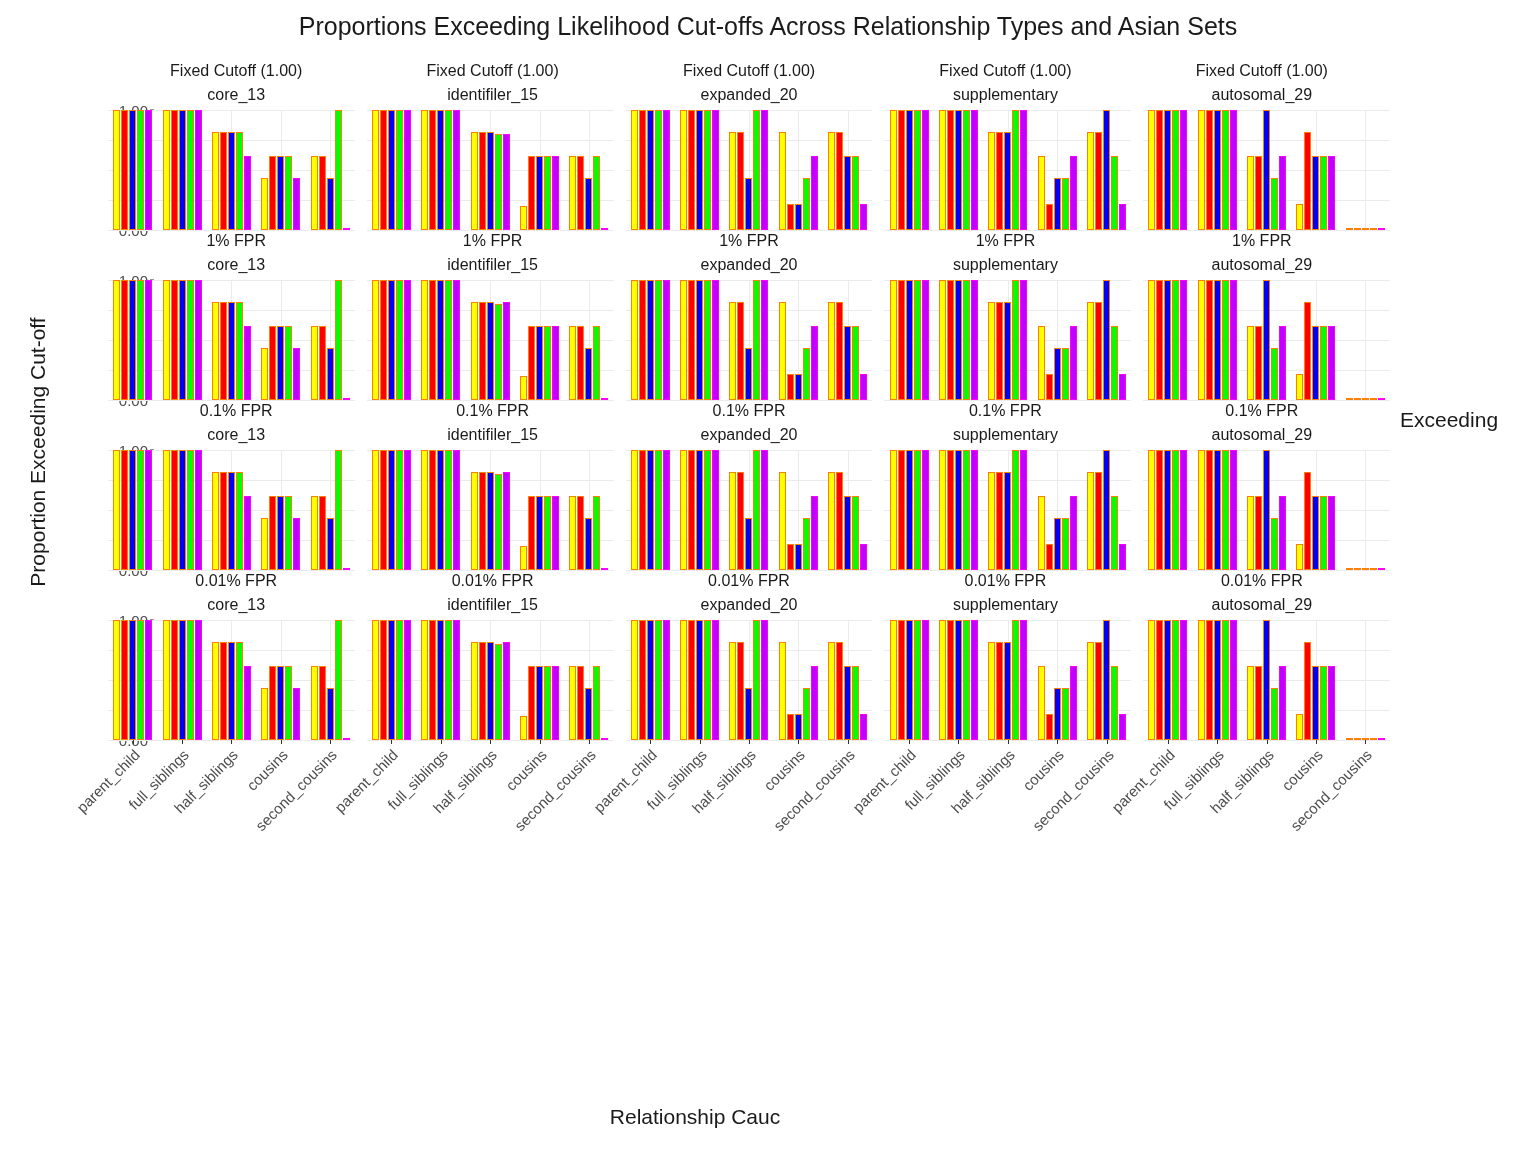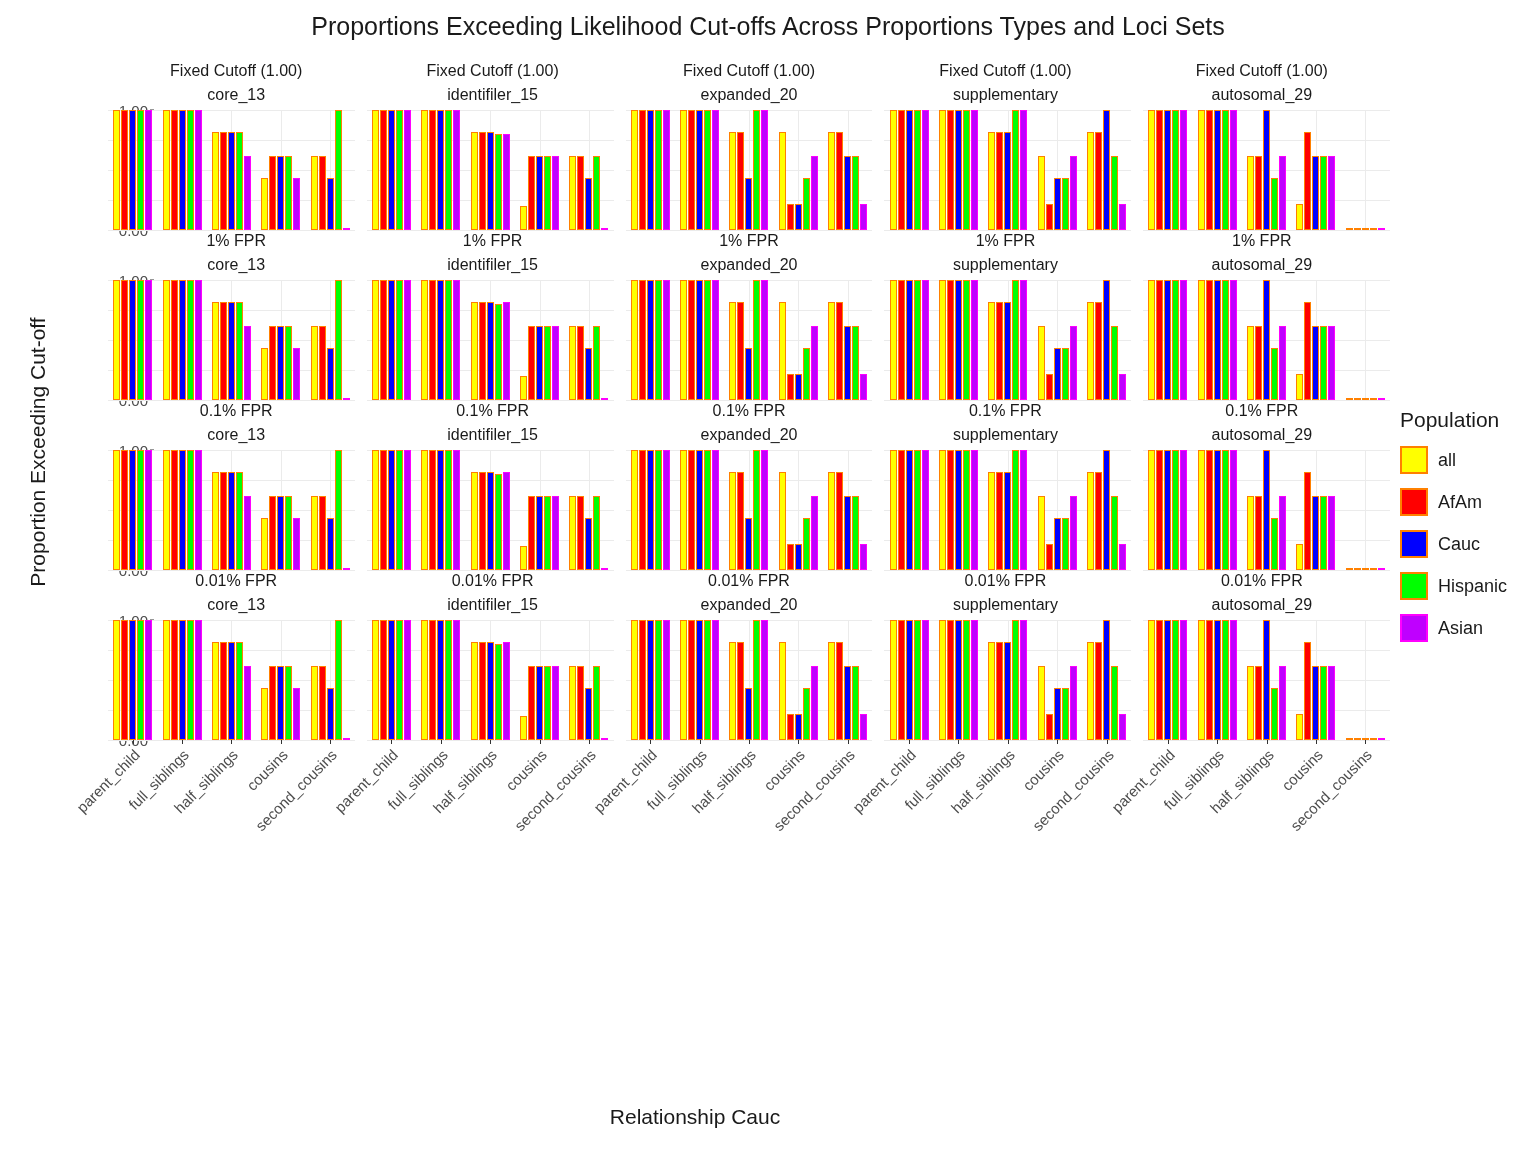--- a/index.html
+++ b/index.html
@@ -215,21 +215,21 @@
   }
   .legend-label {
     font-size: 18px;
     color: #1a1a1a;
     white-space: nowrap;
   }
 </style>
 </head>
 <body>
 
-<div class="plot-title">Proportions Exceeding Likelihood Cut-offs Across Proportions Types and Loci Sets</div>
+<div class="plot-title">Proportions Exceeding Likelihood Cut-offs Across Relationship Types and Asian Sets</div>
 
 <div class="grid-wrap">
   <div class="ylab">Proportion Exceeding Cut-off</div>
   <div class="rows" id="rows-container">
       <div class="row-block">
         <div class="strip-row">
           <div class="strip">Fixed Cutoff (1.00)</div>
           <div class="strip">Fixed Cutoff (1.00)</div>
           <div class="strip">Fixed Cutoff (1.00)</div>
           <div class="strip">Fixed Cutoff (1.00)</div>
@@ -1388,36 +1388,14 @@
           <div class="xtickmark" style="left: 90%;"></div>
           <div class="xtick-label" style="left: 90%; margin-left: -2px; transform: translateX(-100%) rotate(-45deg); transform-origin: right top;">second_cousins</div>
         </div>
       </div>
     </div>
 </div>
 
 <div class="xlab">Relationship Cauc</div>
 
 <div class="legend">
-  <div class="legend-title">Population</div>
-  <div id="legend-items">
-      <div class="legend-item">
-        <span class="legend-key" style="background: rgb(255, 255, 0); border-color: rgb(255, 128, 0);"></span>
-        <span class="legend-label">all</span>
-      </div>
-      <div class="legend-item">
-        <span class="legend-key" style="background: rgb(255, 0, 0); border-color: rgb(255, 128, 0);"></span>
-        <span class="legend-label">AfAm</span>
-      </div>
-      <div class="legend-item">
-        <span class="legend-key" style="background: rgb(0, 0, 255); border-color: rgb(255, 128, 0);"></span>
-        <span class="legend-label">Cauc</span>
-      </div>
-      <div class="legend-item">
-        <span class="legend-key" style="background: rgb(0, 255, 0); border-color: rgb(255, 128, 0);"></span>
-        <span class="legend-label">Hispanic</span>
-      </div>
-      <div class="legend-item">
-        <span class="legend-key" style="background: rgb(191, 0, 255); border-color: rgb(255, 0, 255);"></span>
-        <span class="legend-label">Asian</span>
-      </div>
-    </div>
+  <div class="legend-title">Exceeding</div>
 </div>
 
 </body></html>

